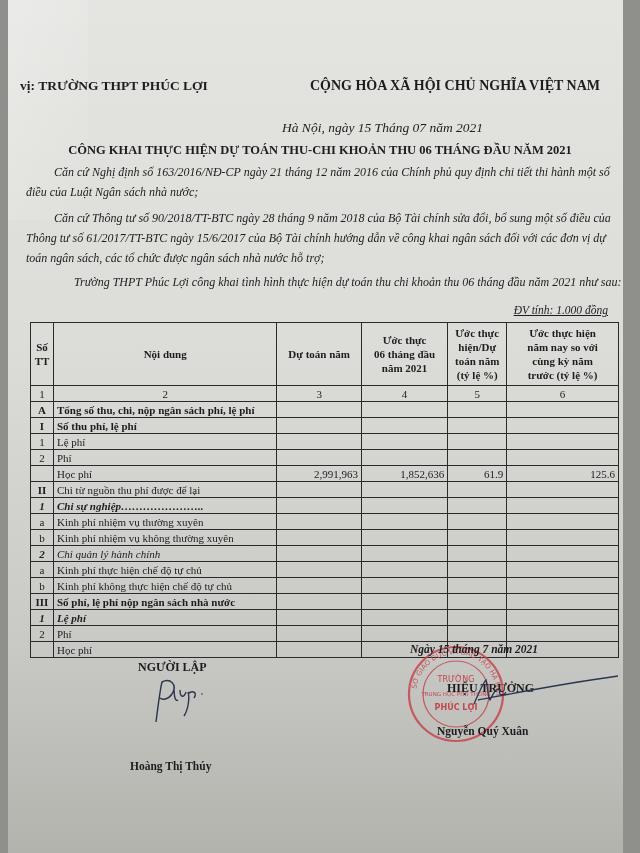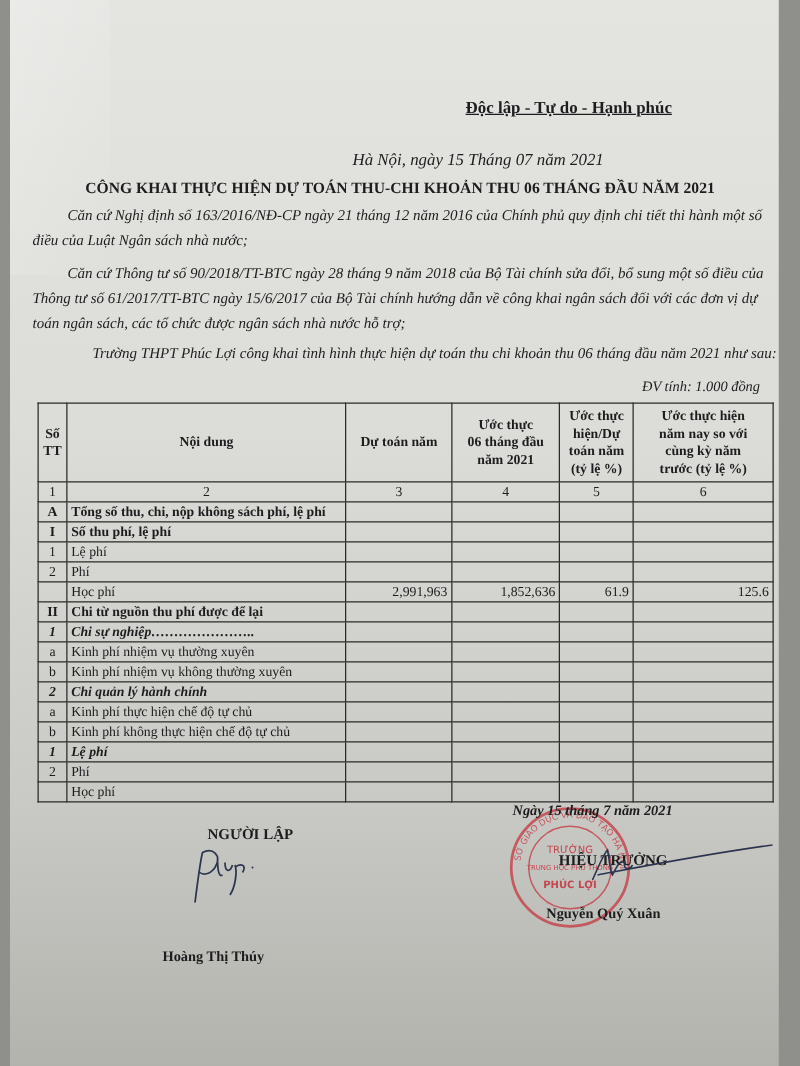--- a/index.html
+++ b/index.html
@@ -25,59 +25,60 @@
   .hdr-right .sub { font-size:13.5px; }
   .date-line { left:282px; top:120px; font-size:13.5px; font-style:italic; }
   .title { left:0; width:640px; top:143px; text-align:center; font-size:12.5px; font-weight:bold; }
 
   .para { position:absolute; font-size:12px; font-style:italic; line-height:20px; }
   .p1 { left:26px; top:162px; width:590px; }
   .p2 { left:26px; top:208px; width:590px; }
   .p3 { left:26px; top:272px; width:590px;margin-left:48px; }
   .indent { text-indent:28px; }
 
-  .unit { right:32px; top:304px; font-size:11.5px; font-style:italic; }
+  .unit { right:32px; top:304px; font-size:11.5px; font-style:italic;text-decoration:underline; }
 
   table.budget {
     position:absolute; left:30px; top:322px; width:589px;
     border-collapse:collapse; font-size:11px;
   }
   table.budget td, table.budget th {
     border:1px solid #2a2a2a; padding:0 3px; height:15px; line-height:14px;
   }
   table.budget th { font-weight:bold; text-align:center; height:62px; line-height:14px; font-size:11px; }
   table.budget td.c { text-align:center; }
   table.budget td.r { text-align:right; }
   .col-stt { width:16px; }
   .col-nd { width:218px; }
   .col-dt { width:78px; }
   .col-uth { width:80px; }
   .col-pct1 { width:52px; }
   .col-pct2 { width:106px; }
 
-  .sig-left-title { left:138px; top:660px; font-size:12px; font-weight:bold;margin-left:28px; }
+  .sig-left-title { left:138px; top:660px; font-size:12px; font-weight:bold; }
   .sig-left-name { left:130px; top:725px; font-size:11.5px; font-weight:bold;margin-top:35px; }
   .sig-right-date { left:410px; top:643px; font-size:11.5px; font-weight:bold; font-style:italic; }
   .sig-right-title { left:447px; top:657px; font-size:12px; font-weight:bold;margin-top:24px; }
   .sig-right-name { left:437px; top:725px; font-size:11.5px; font-weight:bold; }
 
   .stamp { position:absolute; left:406px; top:644px; width:100px; height:100px; }
   .signature { position:absolute; }
 </style>
 </head>
 <body>
 
 <div class="page">
   <div class="fold"></div>
 </div>
 
 <div class="abs hdr-left">
+  <div>vị: TRƯỜNG THPT PHÚC LỢI</div>
 </div>
 <div class="abs hdr-right">
-  <div class="sub u">Độc lập - Tự do - Hạnh phúc</div>
+  <div>CỘNG HÒA XÃ HỘI CHỦ NGHĨA VIỆT NAM</div>
 </div>
 <div class="abs date-line">Hà Nội, ngày 15 Tháng   07   năm 2021</div>
 <div class="abs title">CÔNG KHAI THỰC HIỆN DỰ TOÁN THU-CHI KHOẢN THU 06 THÁNG ĐẦU NĂM 2021</div>
 
 <div class="para p1 indent">Căn cứ Nghị định số 163/2016/NĐ-CP ngày 21 tháng 12 năm 2016 của Chính phủ quy định chi tiết thi hành một số điều của Luật Ngân sách nhà nước;</div>
 <div class="para p2 indent">Căn cứ Thông tư số 90/2018/TT-BTC ngày 28 tháng 9 năm 2018 của Bộ Tài chính sửa đổi, bổ sung một số điều của Thông tư số 61/2017/TT-BTC ngày 15/6/2017 của Bộ Tài chính hướng dẫn về công khai ngân sách đối với các đơn vị dự toán ngân sách, các tổ chức được ngân sách nhà nước hỗ trợ;</div>
 <div class="para p3">Trường THPT Phúc Lợi công khai tình hình thực hiện dự toán thu chi khoản thu 06 tháng đầu năm 2021 như sau:</div>
 
 <div class="abs unit">ĐV tính: 1.000 đồng</div>
 
@@ -113,21 +114,21 @@
       <td class="c">2</td>
       <td class="c">3</td>
       <td class="c">4</td>
       <td class="c">5</td>
       <td class="c">6</td>
     </tr>
   </thead>
   <tbody id="tbody">
       <tr>
         <td class="c" style="font-weight: bold;">A</td>
-        <td style="font-weight: bold;">Tổng số thu, chi, nộp không sách phí, lệ phí</td>
+        <td style="font-weight: bold;">Tổng số thu, chi, nộp ngân sách phí, lệ phí</td>
         <td class="r"></td>
         <td class="r"></td>
         <td class="r"></td>
         <td class="r"></td>
       </tr>
       <tr>
         <td class="c" style="font-weight: bold;">I</td>
         <td style="font-weight: bold; margin-top: 16px;">Số thu phí, lệ phí</td>
         <td class="r"></td>
         <td class="r"></td>
@@ -153,21 +154,21 @@
       <tr>
         <td class="c"></td>
         <td>Học phí</td>
         <td class="r">2,991,963</td>
         <td class="r">1,852,636</td>
         <td class="r">61.9</td>
         <td class="r">125.6</td>
       </tr>
       <tr>
         <td class="c" style="font-weight: bold;">II</td>
-        <td style="font-weight: bold;">Chi từ nguồn thu phí được để lại</td>
+        <td style="font-weight: normal;">Chi từ nguồn thu phí được để lại</td>
         <td class="r"></td>
         <td class="r"></td>
         <td class="r"></td>
         <td class="r"></td>
       </tr>
       <tr>
         <td class="c" style="font-weight: bold; font-style: italic;">1</td>
         <td style="font-weight: bold; font-style: italic;">Chi sự nghiệp…………………..</td>
         <td class="r"></td>
         <td class="r"></td>
@@ -185,37 +186,45 @@
       <tr>
         <td class="c">b</td>
         <td>Kinh phí nhiệm vụ không thường xuyên</td>
         <td class="r"></td>
         <td class="r"></td>
         <td class="r"></td>
         <td class="r"></td>
       </tr>
       <tr>
         <td class="c" style="font-weight: bold; font-style: italic;">2</td>
-        <td style="font-weight: bold; font-style: italic; margin-left: 23px;">Chi quản lý hành chính</td>
+        <td style="font-weight: normal; font-style: italic; margin-left: 23px;">Chi quản lý hành chính</td>
         <td class="r"></td>
         <td class="r"></td>
         <td class="r"></td>
         <td class="r"></td>
       </tr>
       <tr>
         <td class="c">a</td>
         <td>Kinh phí thực hiện chế độ tự chủ</td>
         <td class="r"></td>
         <td class="r"></td>
         <td class="r"></td>
         <td class="r"></td>
       </tr>
       <tr>
         <td class="c">b</td>
         <td>Kinh phí không thực hiện chế độ tự chủ</td>
+        <td class="r"></td>
+        <td class="r"></td>
+        <td class="r"></td>
+        <td class="r"></td>
+      </tr>
+      <tr>
+        <td class="c" style="font-weight: bold;">III</td>
+        <td style="font-weight: bold;">Số phí, lệ phí nộp ngân sách nhà nước</td>
         <td class="r"></td>
         <td class="r"></td>
         <td class="r"></td>
         <td class="r"></td>
       </tr>
       <tr>
         <td class="c" style="font-weight: bold; font-style: italic;">1</td>
         <td style="font-weight: bold; font-style: italic;">Lệ phí</td>
         <td class="r"></td>
         <td class="r"></td>

